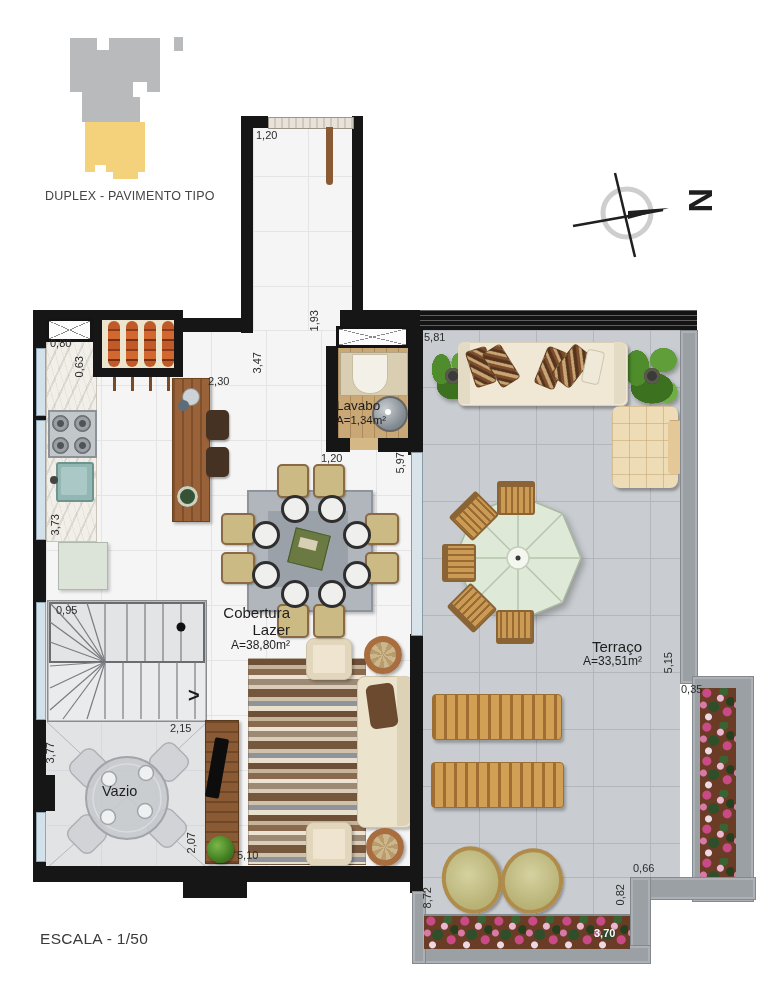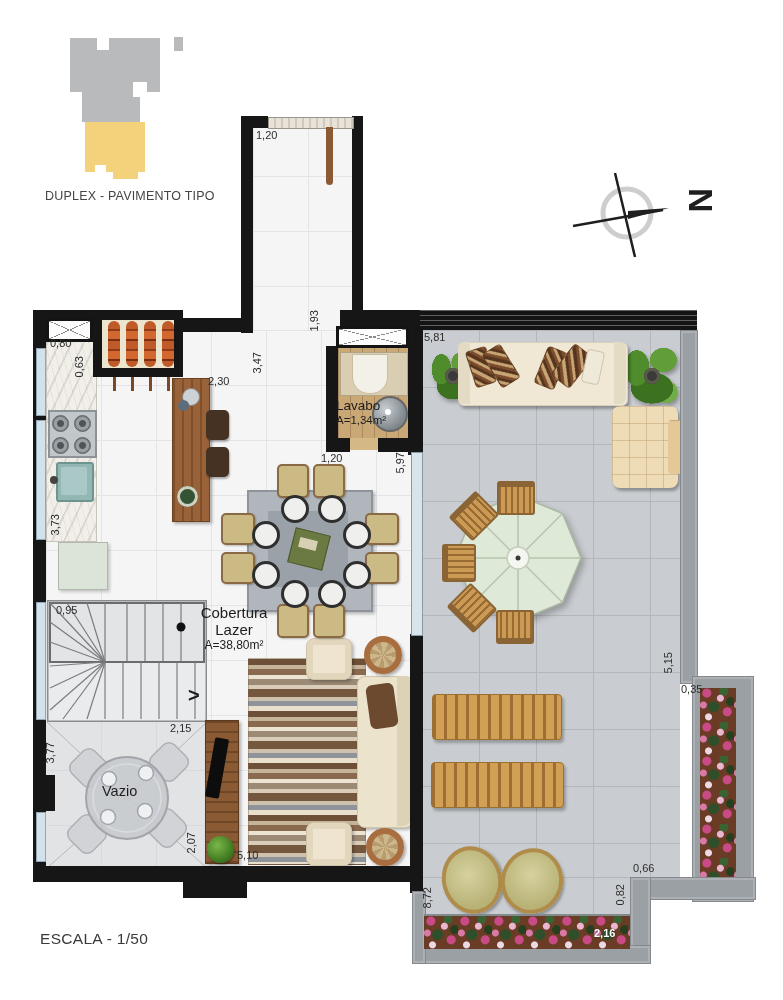--- a/index.html
+++ b/index.html
@@ -40,21 +40,21 @@
       radial-gradient(circle at 25% 85%, #ecd9e4 0 3px, transparent 4px),
       radial-gradient(circle at 70% 10%, #3a6334 0 4px, transparent 5px),
       radial-gradient(circle at 10% 50%, #d87aa8 0 3px, transparent 4px),
       radial-gradient(circle at 90% 40%, #24401f 0 4px, transparent 5px);
     background-size:34px 34px;}
   .parapet{position:absolute;background:#9ba0a5;border:1px solid #84898e;
     box-shadow:inset 0 0 0 2px rgba(255,255,255,.18);}
   .dim{position:absolute;font-size:11px;color:#2c2c2c;white-space:nowrap;line-height:1;}
   .dim.v{writing-mode:vertical-rl;transform:rotate(180deg);}
   .dim.white{color:#ffffff;font-weight:bold;text-shadow:0 0 2px rgba(0,0,0,.6);}
-  .room-label{position:absolute;text-align:center;color:#1e1e1e;line-height:1.15;}
+  .room-label{position:absolute;text-align:right;color:#1e1e1e;line-height:1.15;}
   .rl-name{font-size:15px;}
   .rl-area{font-size:12px;}
   .plate{position:absolute;width:22px;height:22px;border-radius:50%;background:#efefed;border:3px solid #2e2e2e;}
   .dchair{position:absolute;background:#cbba84;border:2px solid #8a6a44;border-radius:5px;
     box-shadow:1px 1px 2px rgba(0,0,0,.25);}
   .tchair{position:absolute;width:34px;height:26px;background-color:#cb9a54;border:2px solid #8a6434;border-top:6px solid #8a6434;
     border-radius:3px;background-image:repeating-linear-gradient(90deg, rgba(90,50,10,.45) 0 2px, transparent 2px 6px);}
   .pillow{position:absolute;border-radius:4px;border:1px solid rgba(90,60,30,.6);
     background:repeating-linear-gradient(45deg, #7c4c2c 0 3px, #c8a574 3px 6px, #55351e 6px 9px);}
   .lounger{position:absolute;background-color:#d2a055;border:1px solid #9a7030;border-radius:4px;
@@ -352,30 +352,34 @@
   <div class="dim v" style="left:186px;top:832px">2,07</div>
   <div class="dim" style="left:237px;top:850px">5,10</div>
   <div class="dim" style="left:321px;top:453px">1,20</div>
   <div class="dim v" style="left:395px;top:452px">5,97</div>
   <div class="dim" style="left:424px;top:332px">5,81</div>
   <div class="dim v" style="left:663px;top:652px">5,15</div>
   <div class="dim" style="left:681px;top:684px">0,35</div>
   <div class="dim" style="left:633px;top:863px">0,66</div>
   <div class="dim v" style="left:422px;top:887px">8,72</div>
   <div class="dim v" style="left:615px;top:884px">0,82</div>
-  <div class="dim white" style="left:594px;top:928px">2,16</div>
+  <div class="dim white" style="left:594px;top:928px">3,70</div>
 
   <div class="room-label" style="left:336px;top:398px;text-align:left">
     <div class="rl-name" style="font-size:13.5px">Lavabo</div>
     <div class="rl-area" style="font-size:11.5px">A=1,34m²</div>
   </div>
   <div class="room-label" style="left:178px;top:604px;width:112px">
     <div class="rl-name">Cobertura</div>
     <div class="rl-name">Lazer</div>
     <div class="rl-area">A=38,80m²</div>
   </div>
+  <div class="room-label" style="left:518px;top:638px;width:124px">
+    <div class="rl-name">Terraço</div>
+    <div class="rl-area">A=33,51m²</div>
+  </div>
   <div class="room-label" style="left:102px;top:783px">
     <div class="rl-name" style="font-size:14.5px">Vazio</div>
   </div>
 
   <div class="title-line" style="left:40px;top:930px">ESCALA - 1/50</div>
 
 </div>
 
 </body></html>

